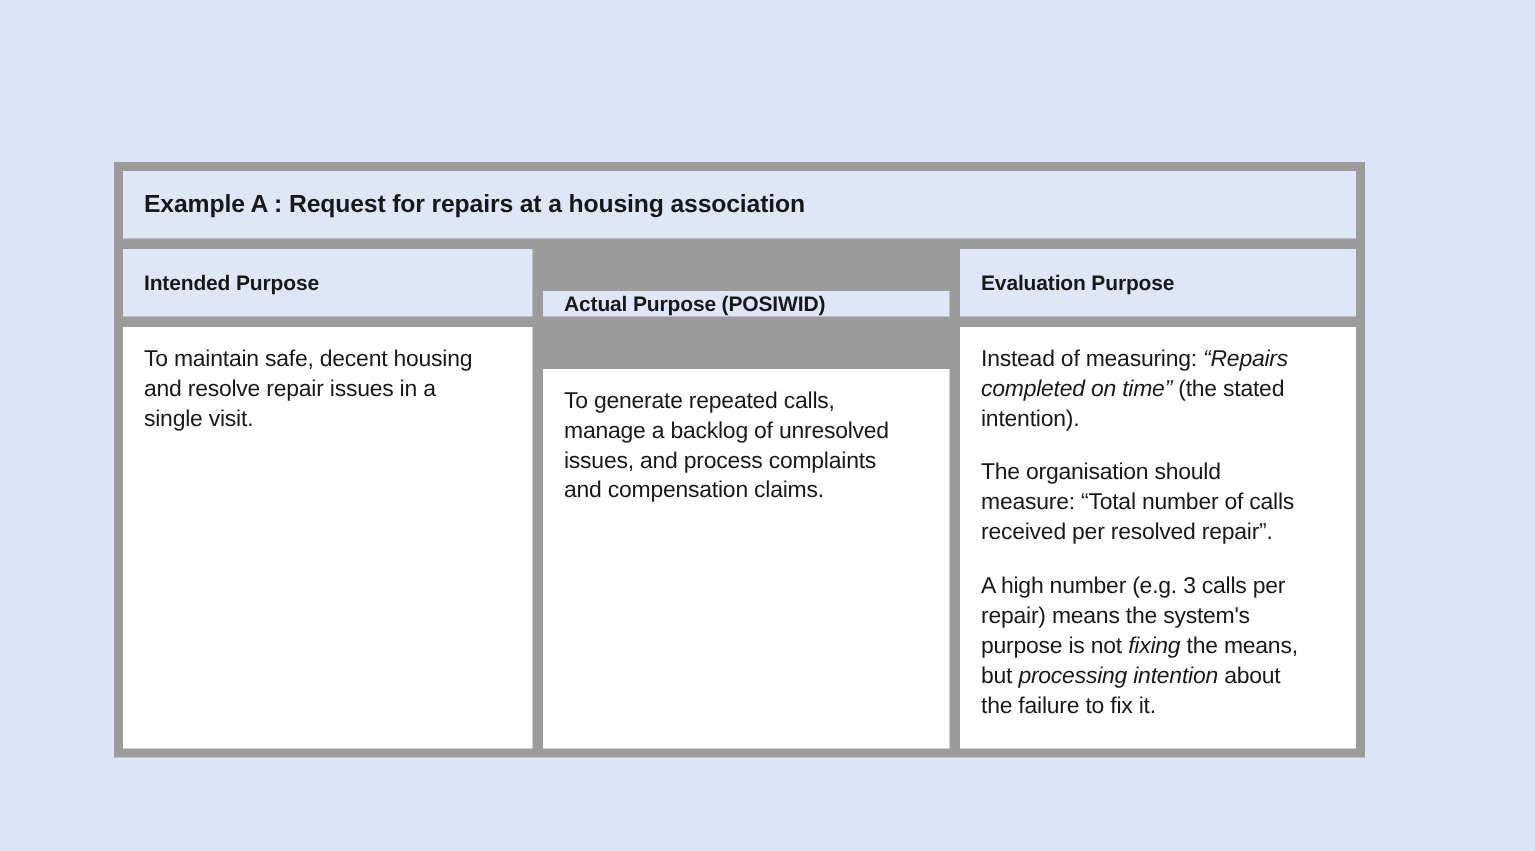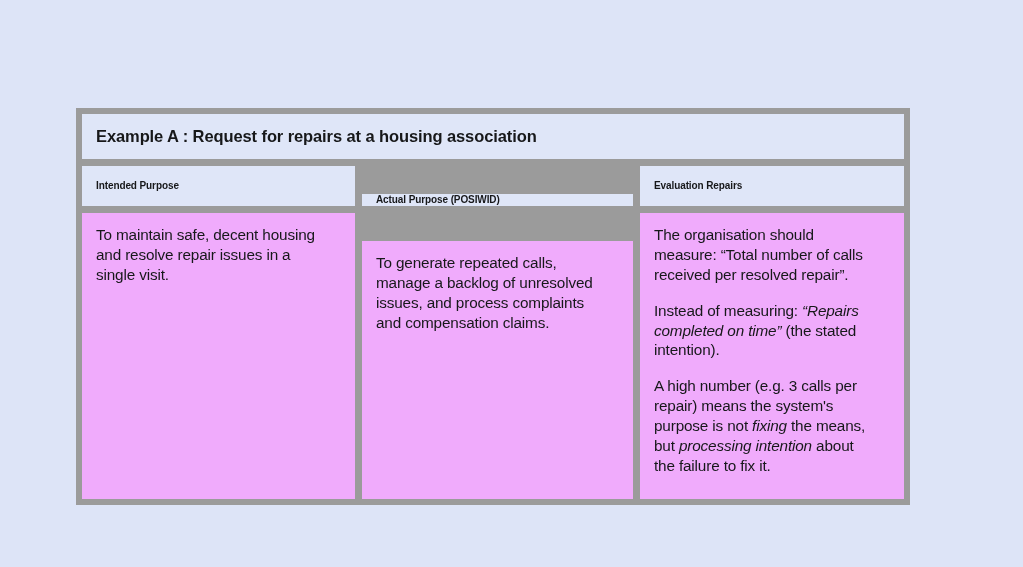--- a/index.html
+++ b/index.html
@@ -65,35 +65,35 @@
     display: flex;
   }
   .header-cell {
     background: #dfe6f8;
     display: flex;
     align-items: center;
     padding: 0 14px;
     box-sizing: border-box;
   }
   .header-text {
-    font-size: 10px;
+    font-size: 14px;
     font-weight: bold;
     color: #17181a;
     letter-spacing: -0.1px;
     line-height: 1.2;
   }
 
   
   .body-row {
     flex: 1 1 auto;
     display: flex;
     min-height: 0;
   }
   .body-cell {
-    background: #f0abfc;
+    background: #ffffff;
     padding: 12px 32px 10px 14px;
     box-sizing: border-box;
     overflow: hidden;
   }
   .body-text {
     font-size: 15.3px;
     color: #17181a;
     line-height: 1.30;
     letter-spacing: -0.15px;
     margin: 0;
@@ -130,21 +130,21 @@
     <div class="header-row">
       <div class="header-cell c1">
         <span class="header-text">Intended Purpose</span>
       </div>
       <div class="gap-h"></div>
       <div class="header-cell c2">
         <span class="header-text">Actual Purpose (POSIWID)</span>
       </div>
       <div class="gap-h"></div>
       <div class="header-cell c3">
-        <span class="header-text">Evaluation Repairs</span>
+        <span class="header-text">Evaluation Purpose</span>
       </div>
     </div>
 
     <div class="gap-v"></div>
 
     <div class="body-row">
 
       <div class="body-cell c1">
         <p class="body-text">To maintain safe, decent housing and resolve repair issues in a single visit.</p>
       </div>
@@ -152,23 +152,23 @@
       <div class="gap-h"></div>
 
       <div class="body-cell c2">
         <p class="body-text">To generate repeated calls, manage a backlog of unresolved issues, and process complaints and compensation claims.</p>
       </div>
 
       <div class="gap-h"></div>
 
       <div class="body-cell c3">
 
+        <p class="body-text"><span>Instead of measuring: </span><em class="it">“Repairs completed on time”</em><span> (the stated intention).</span></p>
+
         <p class="body-text">The organisation should measure: “Total number of calls received per resolved repair”.</p>
-
-        <p class="body-text"><span>Instead of measuring: </span><em class="it">“Repairs completed on time”</em><span> (the stated intention).</span></p>
 
         <p class="body-text"><span>A high number (e.g. 3 calls per repair) means the system's purpose is not </span><em class="it">fixing</em><span> the means, but </span><em class="it">processing intention</em><span> about the failure to fix it.</span></p>
 
       </div>
 
     </div>
 
   </div>
 
 </div>

